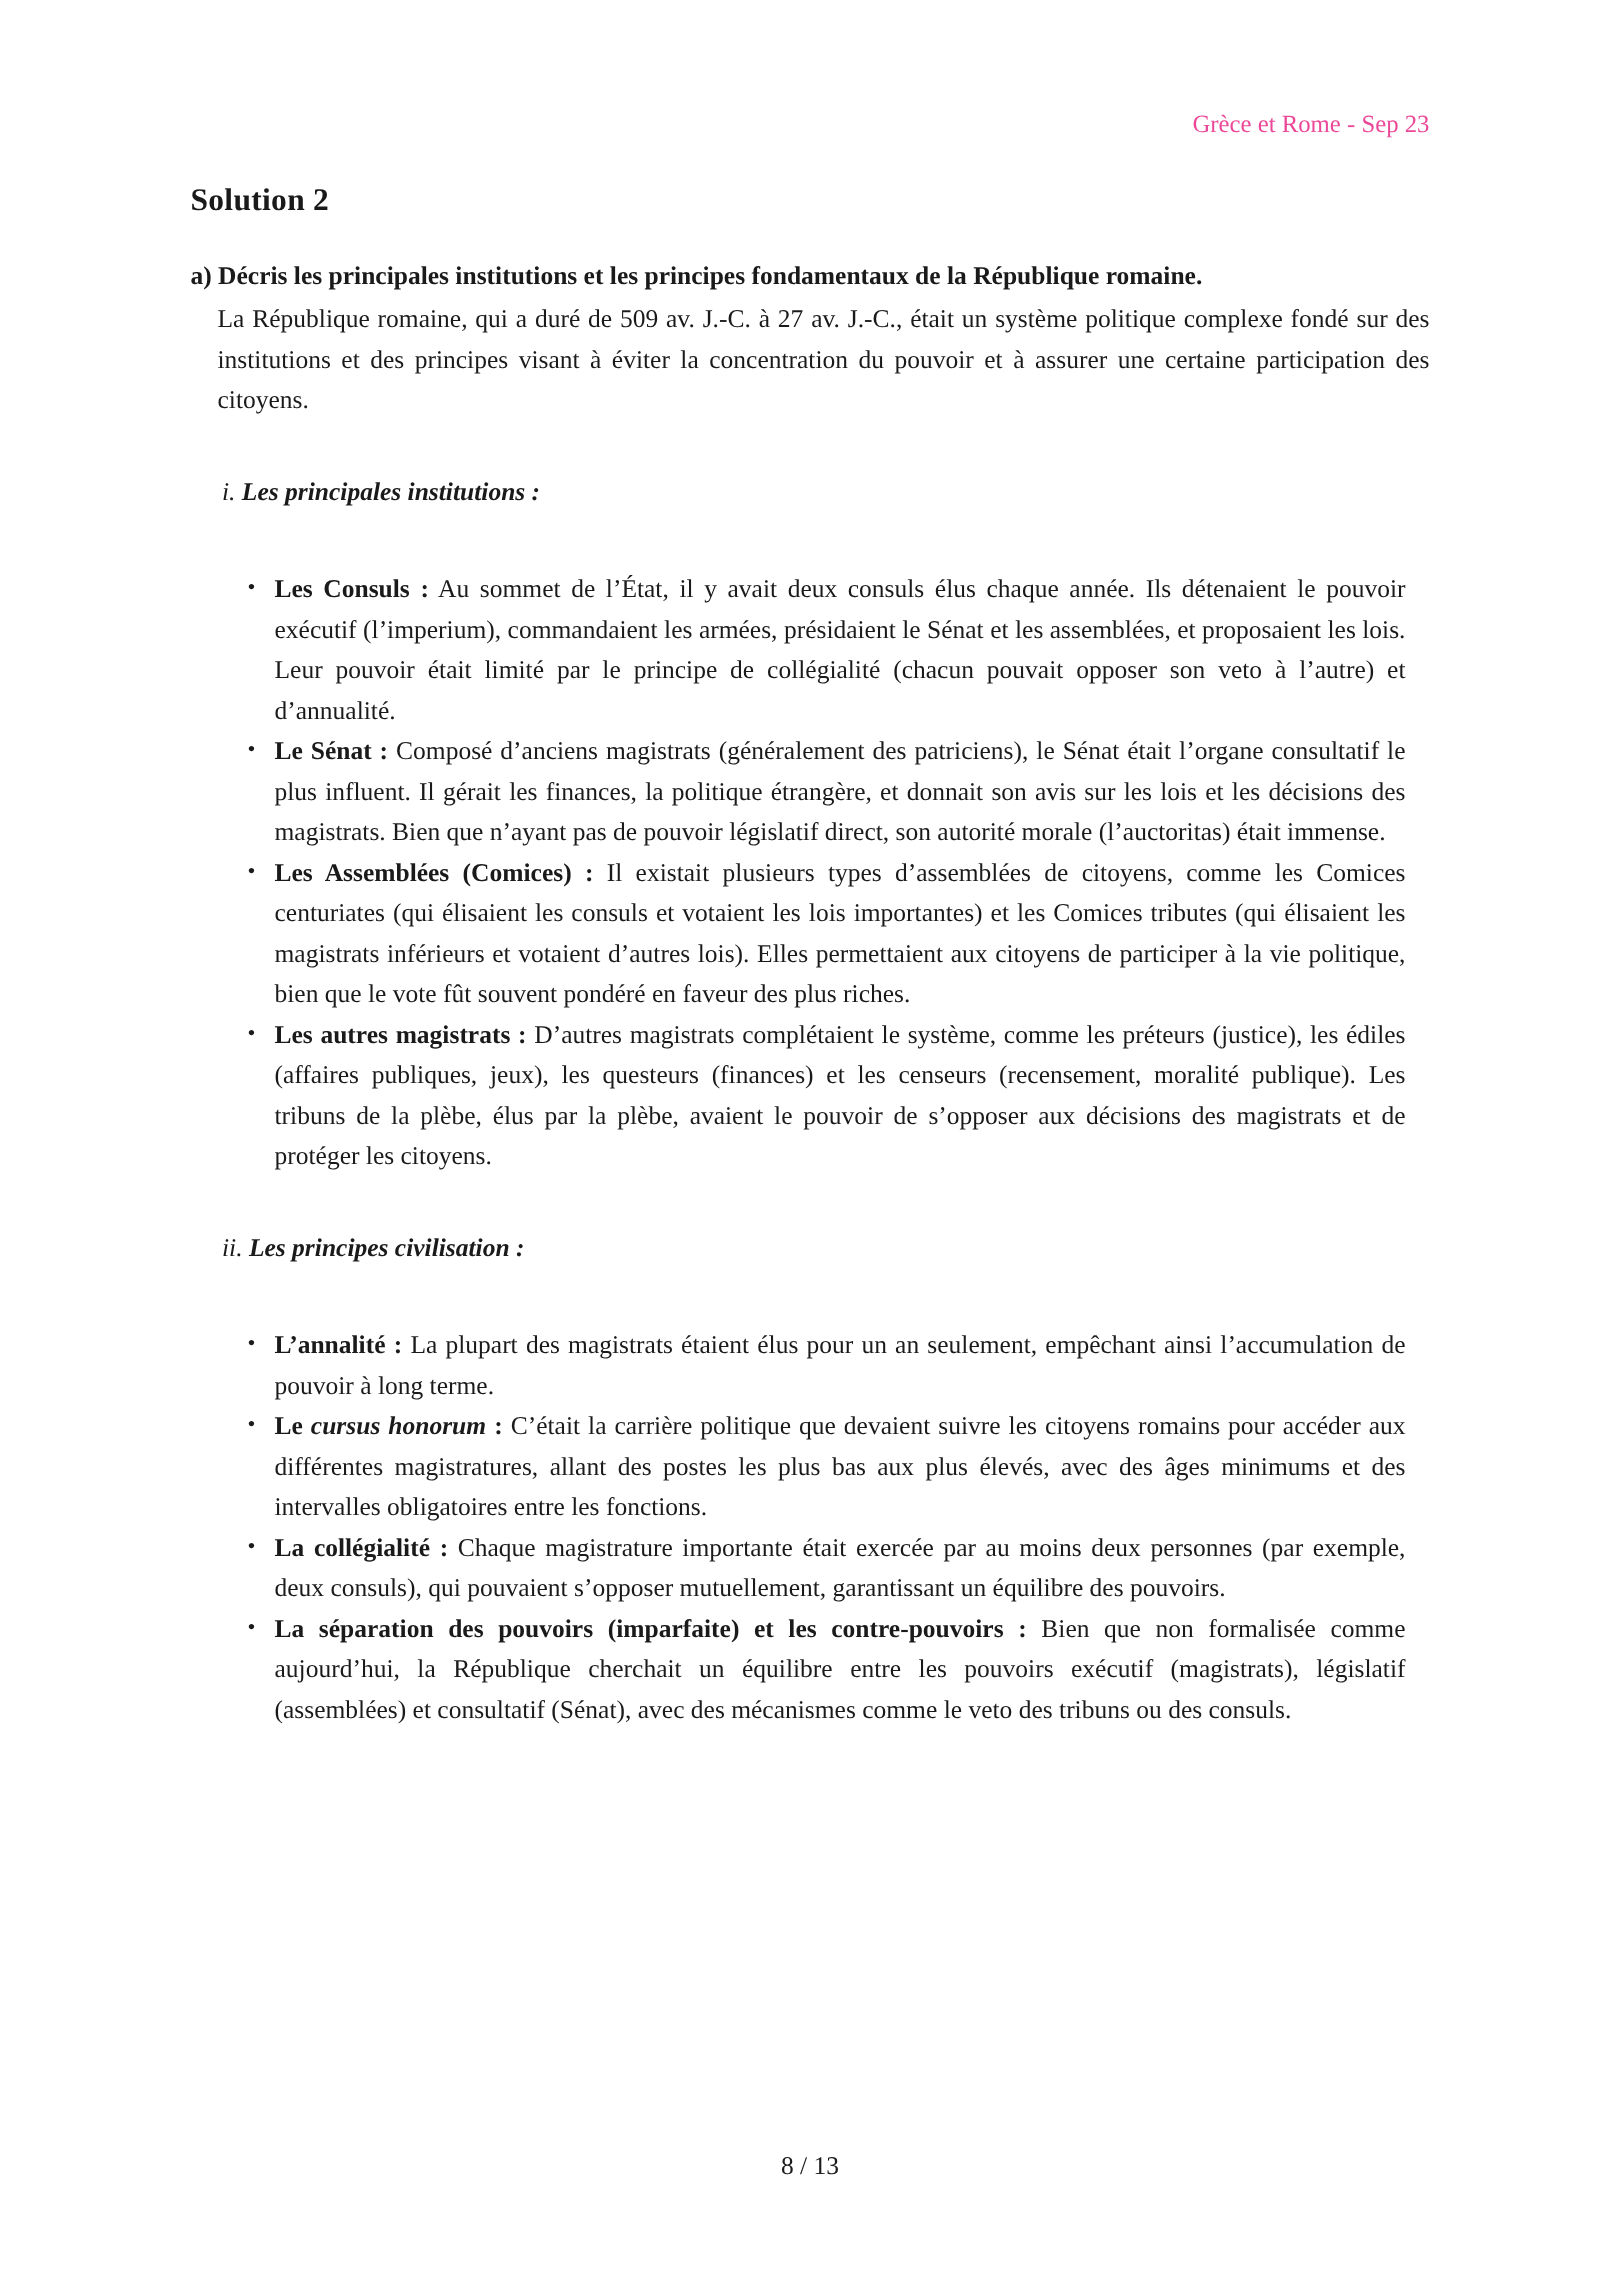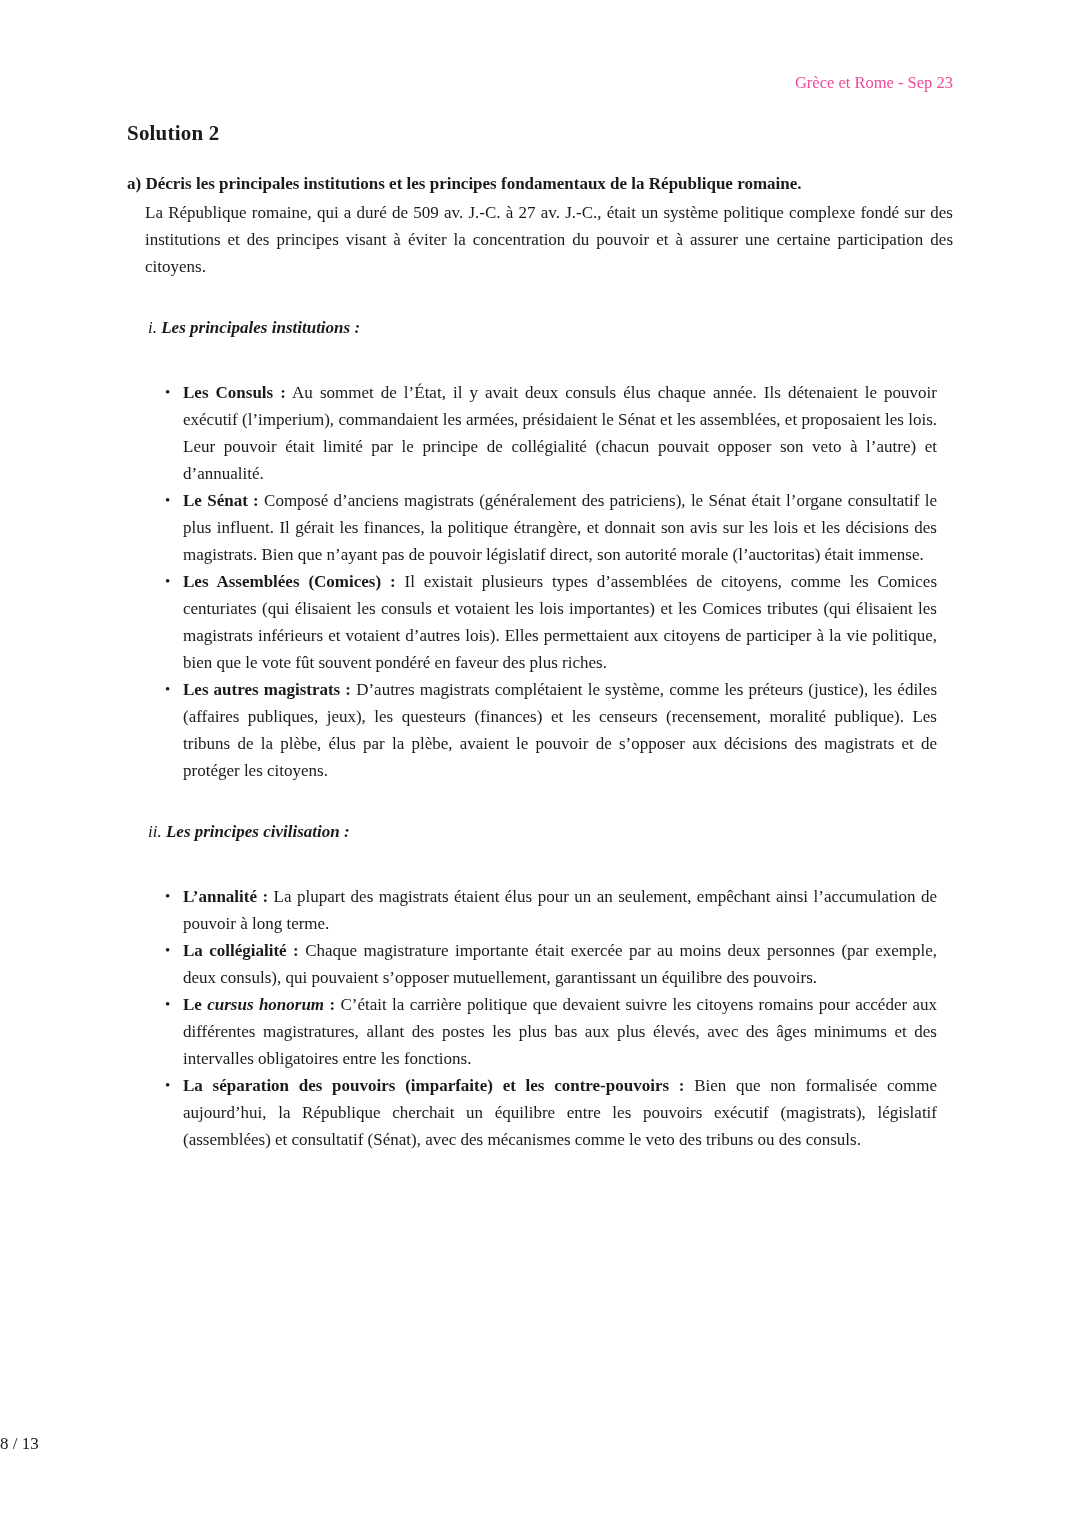--- a/index.html
+++ b/index.html
@@ -91,20 +91,21 @@
   }
   .term .t-italic {
     font-weight: bold;
     font-style: italic;
   }
   .page-footer {
     position: absolute;
     bottom: 70px;
     left: 0;
     width: 100%;
+    text-align: center;
     font-size: 17px;
   }
 </style>
 </head>
 <body>
 
 <div class="page">
 
   <div class="page-header">Grèce et Rome - Sep 23</div>
 
@@ -123,22 +124,22 @@
       <li><span class="term"><span>Les Consuls :</span><span class="t-italic"></span><span></span></span> <span>Au sommet de l’État, il y avait deux consuls élus chaque année. Ils détenaient le pouvoir exécutif (l’imperium), commandaient les armées, présidaient le Sénat et les assemblées, et proposaient les lois. Leur pouvoir était limité par le principe de collégialité (chacun pouvait opposer son veto à l’autre) et d’annualité.</span></li>
       <li><span class="term"><span>Le Sénat :</span><span class="t-italic"></span><span></span></span> <span>Composé d’anciens magistrats (généralement des patriciens), le Sénat était l’organe consultatif le plus influent. Il gérait les finances, la politique étrangère, et donnait son avis sur les lois et les décisions des magistrats. Bien que n’ayant pas de pouvoir législatif direct, son autorité morale (l’auctoritas) était immense.</span></li>
       <li><span class="term"><span>Les Assemblées (Comices) :</span><span class="t-italic"></span><span></span></span> <span>Il existait plusieurs types d’assemblées de citoyens, comme les Comices centuriates (qui élisaient les consuls et votaient les lois importantes) et les Comices tributes (qui élisaient les magistrats inférieurs et votaient d’autres lois). Elles permettaient aux citoyens de participer à la vie politique, bien que le vote fût souvent pondéré en faveur des plus riches.</span></li>
       <li><span class="term"><span>Les autres magistrats :</span><span class="t-italic"></span><span></span></span> <span>D’autres magistrats complétaient le système, comme les préteurs (justice), les édiles (affaires publiques, jeux), les questeurs (finances) et les censeurs (recensement, moralité publique). Les tribuns de la plèbe, élus par la plèbe, avaient le pouvoir de s’opposer aux décisions des magistrats et de protéger les citoyens.</span></li>
     </ul>
 
     <p class="subsection-heading"><span class="marker">ii.</span> <span class="sub-title">Les principes civilisation :</span></p>
 
     <ul class="bullet-list">
       <li><span class="term"><span>L’annalité :</span><span class="t-italic"></span><span></span></span> <span>La plupart des magistrats étaient élus pour un an seulement, empêchant ainsi l’accumulation de pouvoir à long terme.</span></li>
+      <li><span class="term"><span>Le </span><span class="t-italic">cursus honorum</span><span> :</span></span> <span>C’était la carrière politique que devaient suivre les citoyens romains pour accéder aux différentes magistratures, allant des postes les plus bas aux plus élevés, avec des âges minimums et des intervalles obligatoires entre les fonctions.</span></li>
       <li><span class="term"><span>La collégialité :</span><span class="t-italic"></span><span></span></span> <span>Chaque magistrature importante était exercée par au moins deux personnes (par exemple, deux consuls), qui pouvaient s’opposer mutuellement, garantissant un équilibre des pouvoirs.</span></li>
-      <li><span class="term"><span>Le </span><span class="t-italic">cursus honorum</span><span> :</span></span> <span>C’était la carrière politique que devaient suivre les citoyens romains pour accéder aux différentes magistratures, allant des postes les plus bas aux plus élevés, avec des âges minimums et des intervalles obligatoires entre les fonctions.</span></li>
       <li><span class="term"><span>La séparation des pouvoirs (imparfaite) et les contre-pouvoirs :</span><span class="t-italic"></span><span></span></span> <span>Bien que non formalisée comme aujourd’hui, la République cherchait un équilibre entre les pouvoirs exécutif (magistrats), législatif (assemblées) et consultatif (Sénat), avec des mécanismes comme le veto des tribuns ou des consuls.</span></li>
     </ul>
 
   </div>
 
   <div class="page-footer">8 / 13</div>
 
 </div>
 
 </body></html>

